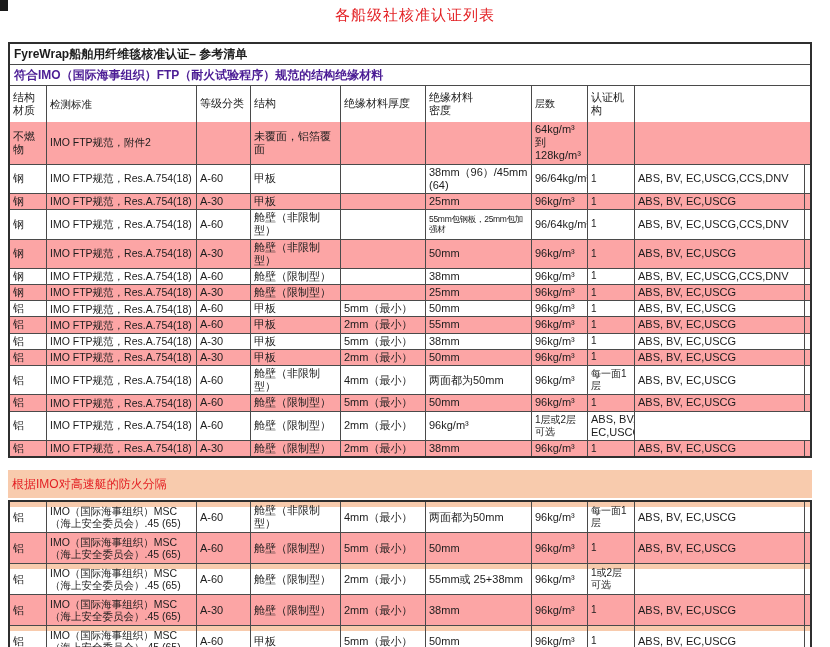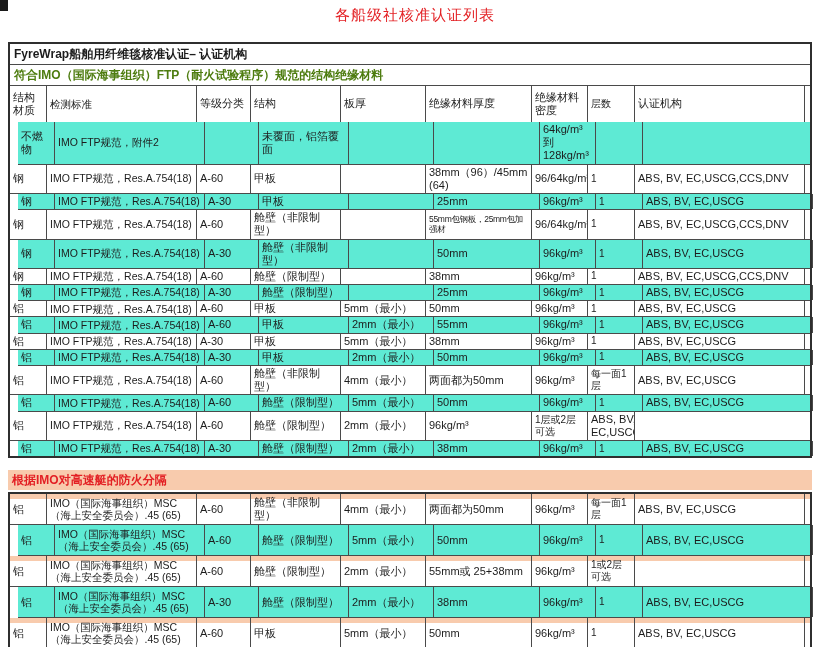--- a/index.html
+++ b/index.html
@@ -12,67 +12,66 @@
   .page-title{
     margin:6px 0 0 0;text-align:center;font-size:15px;font-weight:normal;
     color:#e32024;letter-spacing:1px;
   }
   .doc{position:absolute;left:8px;top:42px;width:804px;}
   .tbl{border:2px solid #2f2f2f;background:#fff;}
   .bar{
     display:flex;align-items:center;height:20px;padding:0 4px;
     font-size:12px;font-weight:bold;border-bottom:1px solid #4a4a4a;
   }
-  .bar.red{color:#4d7c0f;}
+  .bar.red{color:#4c1d95;}
   .row{
     display:grid;
     grid-template-columns:37px 150px 54px 90px 85px 106px 56px 47px 170px 7px;
     border-bottom:1px solid #4a4a4a;
     min-height:15px;
   }
   .row:last-child{border-bottom:none;}
   .row.header{min-height:36px;font-weight:normal;border-bottom-width:2px;border-bottom-color:#2f2f2f;}
   .cell{
     border-right:1px solid #4a4a4a;
     padding:1px 3px;display:flex;align-items:center;
     font-size:11px;line-height:1.2;white-space:pre-line;overflow:hidden;
   }
   .cell:last-child{border-right:none;}
   .cell.c2{font-size:10.5px;}
   .cell.c8{font-size:10px;justify-content:flex-start;}
   .cell.small{font-size:8.5px;letter-spacing:-0.3px;}
-  .row.pink{background:#5eead4;margin-left:8px;}
+  .row.pink{background:#fca5a5;}
   .row.strip{background:linear-gradient(to bottom,#f8cbad 0,#f8cbad 5px,#ffffff 5px);}
   .t2 .row{min-height:30px;}
   .band{
-    margin-top:12px;margin-bottom:2px;height:20px;background:#f8cbad;
+    margin-top:12px;margin-bottom:2px;height:28px;background:#f8cbad;
     display:flex;align-items:center;padding:0 4px;
-    font-size:12px;font-weight:bold;color:#e32024;
+    font-size:12px;font-weight:normal;color:#e32024;
   }
 </style>
 </head>
 <body>
 
 <div class="artifact"></div>
 
 <div class="page-title">各船级社核准认证列表</div>
 
 <div class="doc">
 
   <div class="tbl t1">
-    <div class="bar">FyreWrap船舶用纤维毯核准认证– 认证机构</div>
+    <div class="bar">FyreWrap船舶用纤维毯核准认证– 参考清单</div>
     <div class="bar red">符合IMO（国际海事组织）FTP（耐火试验程序）规范的结构绝缘材料</div>
     <div id="t1-header">
         <div class="row header">
           <div class="cell c1">结构
 材质</div>
           <div class="cell c2">检测标准</div>
           <div class="cell c3">等级分类</div>
           <div class="cell c4">结构</div>
-          <div class="cell c5">板厚</div>
           <div class="cell c6">绝缘材料厚度</div>
           <div class="cell c7">绝缘材料
 密度</div>
           <div class="cell c8">层数</div>
           <div class="cell c9">认证机构</div>
           <div class="cell c10"></div>
         </div>
       </div>
     <div id="t1-rows">
         <div class="row pink">

